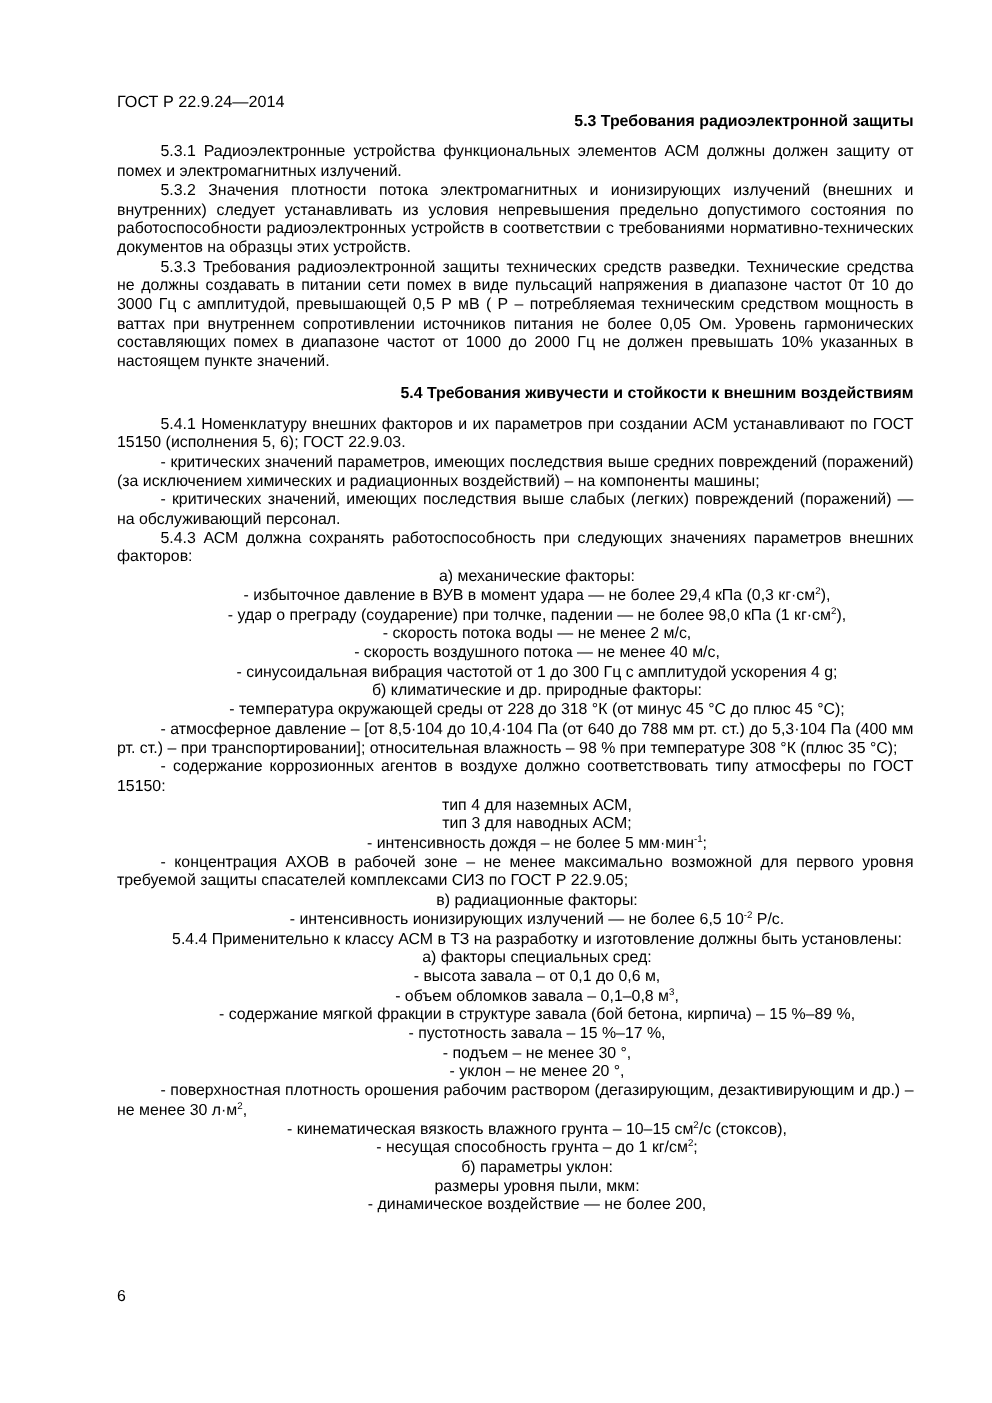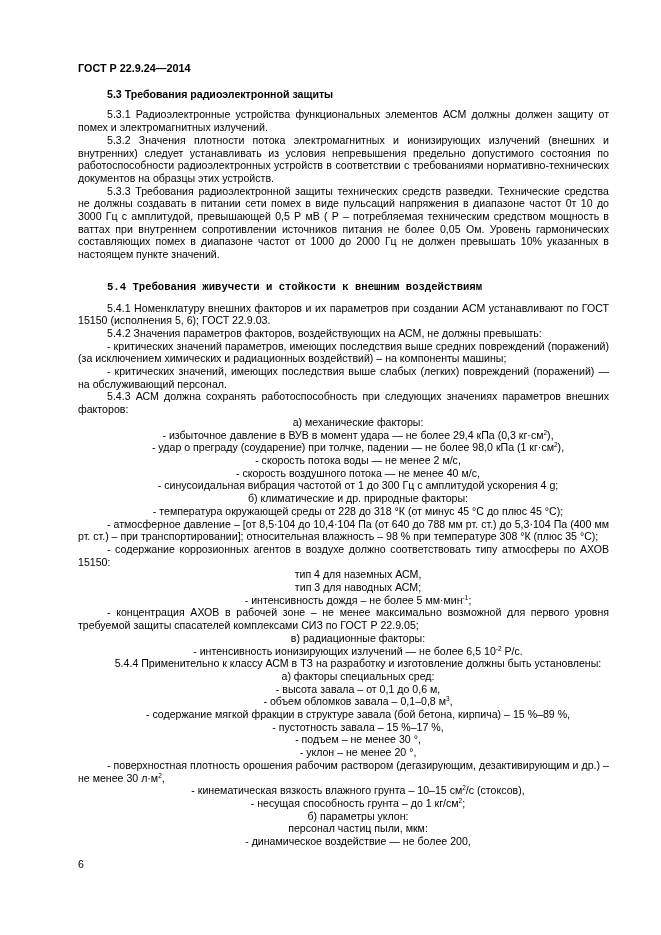--- a/index.html
+++ b/index.html
@@ -2,71 +2,70 @@
 <html><head>
 <meta charset="utf-8">
 <style>
   html, body { margin: 0; padding: 0; background: #ffffff; }
   body { width: 661px; height: 935px; position: relative; overflow: hidden; }
   .page {
     position: absolute; left: 78px; top: 62px; width: 531px;
     font-family: "Liberation Sans", sans-serif;
     font-size: 10.6px; line-height: 12.7px; color: #000;
   }
-  .doc-header { font-weight: bold; font-size: 10.8px; margin-bottom: 13px; }
-  .section-title { font-weight: bold; padding-left: 29px; margin-bottom: 8px; }
-  .section-title.second { margin-top: 20px; font-family: Liberation Mono, monospace; }
+  .doc-header { font-weight: normal; font-size: 10.8px; }
+  .section-title { font-weight: bold; padding-left: 29px; margin-bottom: 8px; text-align: right; }
+  .section-title.second { margin-top: 8px; }
   p { margin: 0; text-align: justify; text-indent: 29px; }
   p.ind { text-indent: 0; padding-left: 29px; text-align: center; }
   sup { font-size: 6.5px; line-height: 0; vertical-align: 4px; }
   .page-number { position: absolute; left: 78px; top: 858px;
     font-family: "Liberation Sans", sans-serif; font-size: 10.6px; color: #000; }
 </style>
 </head>
 <body>
 
 <div class="page">
   <div class="doc-header">ГОСТ Р 22.9.24—2014</div>
 
   <div class="section-title">5.3 Требования радиоэлектронной защиты</div>
   <p>5.3.1 Радиоэлектронные устройства функциональных элементов АСМ должны должен защиту от помех и электромагнитных излучений.</p>
   <p>5.3.2 Значения плотности потока электромагнитных и ионизирующих излучений (внешних и внутренних) следует устанавливать из условия непревышения предельно допустимого состояния по работоспособности радиоэлектронных устройств в соответствии с требованиями нормативно-технических документов на образцы этих устройств.</p>
   <p>5.3.3 Требования радиоэлектронной защиты технических средств разведки. Технические средства не должны создавать в питании сети помех в виде пульсаций напряжения в диапазоне частот 0т 10 до 3000 Гц с амплитудой, превышающей 0,5 Р мВ ( Р – потребляемая техническим средством мощность в ваттах при внутреннем сопротивлении источников питания не более 0,05 Ом. Уровень гармонических составляющих помех в диапазоне частот от 1000 до 2000 Гц не должен превышать 10% указанных в настоящем пункте значений.</p>
 
   <div class="section-title second">5.4 Требования живучести и стойкости к внешним воздействиям</div>
   <p>5.4.1 Номенклатуру внешних факторов и их параметров при создании АСМ устанавливают по ГОСТ 15150 (исполнения 5, 6); ГОСТ 22.9.03.</p>
-  <p>5.4.2 Значения параметров факторов, воздействующих на АСМ, не должны превышать:</p>
   <p>- критических значений параметров, имеющих последствия выше средних повреждений (поражений) (за исключением химических и радиационных воздействий) – на компоненты машины;</p>
   <p>- критических значений, имеющих последствия выше слабых (легких) повреждений (поражений) — на обслуживающий персонал.</p>
   <p>5.4.3 АСМ должна сохранять работоспособность при следующих значениях параметров внешних факторов:</p>
   <p class="ind">а) механические факторы:</p>
   <p class="ind"><span>- избыточное давление в ВУВ в момент удара — не более 29,4 кПа (0,3 кг·см</span><sup>2</sup><span>),</span></p>
   <p class="ind"><span>- удар о преграду (соударение) при толчке, падении — не более 98,0 кПа (1 кг·см</span><sup>2</sup><span>),</span></p>
   <p class="ind">- скорость потока воды — не менее 2 м/с,</p>
   <p class="ind">- скорость воздушного потока — не менее 40 м/с,</p>
   <p class="ind">- синусоидальная вибрация частотой от 1 до 300 Гц с амплитудой ускорения 4 g;</p>
   <p class="ind">б) климатические и др. природные факторы:</p>
   <p class="ind">- температура окружающей среды от 228 до 318 °К (от минус 45 °С до плюс 45 °С);</p>
   <p>- атмосферное давление – [от 8,5·104 до 10,4·104 Па (от 640 до 788 мм рт. ст.) до 5,3·104 Па (400 мм рт. ст.) – при транспортировании]; относительная влажность – 98 % при температуре 308 °К (плюс 35 °С);</p>
-  <p>- содержание коррозионных агентов в воздухе должно соответствовать типу атмосферы по АХОВ 15150:</p>
+  <p>- содержание коррозионных агентов в воздухе должно соответствовать типу атмосферы по ГОСТ 15150:</p>
   <p class="ind">тип 4 для наземных АСМ,</p>
   <p class="ind">тип 3 для наводных АСМ;</p>
   <p class="ind"><span>- интенсивность дождя – не более 5 мм·мин</span><sup>-1</sup><span>;</span></p>
   <p>- концентрация АХОВ в рабочей зоне – не менее максимально возможной для первого уровня требуемой защиты спасателей комплексами СИЗ по ГОСТ Р 22.9.05;</p>
   <p class="ind">в) радиационные факторы:</p>
   <p class="ind"><span>- интенсивность ионизирующих излучений — не более 6,5 10</span><sup>-2</sup><span> Р/с.</span></p>
   <p class="ind">5.4.4 Применительно к классу АСМ в ТЗ на разработку и изготовление должны быть установлены:</p>
   <p class="ind">а) факторы специальных сред:</p>
   <p class="ind">- высота завала – от 0,1 до 0,6 м,</p>
   <p class="ind"><span>- объем обломков завала – 0,1–0,8 м</span><sup>3</sup><span>,</span></p>
   <p class="ind">- содержание мягкой фракции в структуре завала (бой бетона, кирпича) – 15 %–89 %,</p>
   <p class="ind">- пустотность завала – 15 %–17 %,</p>
   <p class="ind">- подъем – не менее 30 °,</p>
   <p class="ind">- уклон – не менее 20 °,</p>
   <p><span>- поверхностная плотность орошения рабочим раствором (дегазирующим, дезактивирующим и др.) – не менее 30 л·м</span><sup>2</sup><span>,</span></p>
   <p class="ind"><span>- кинематическая вязкость влажного грунта – 10–15 см</span><sup>2</sup><span>/с (стоксов),</span></p>
   <p class="ind"><span>- несущая способность грунта – до 1 кг/см</span><sup>2</sup><span>;</span></p>
   <p class="ind">б) параметры уклон:</p>
-  <p class="ind">персонал частиц пыли, мкм:</p>
+  <p class="ind">размеры уровня пыли, мкм:</p>
   <p class="ind">- динамическое воздействие — не более 200,</p>
 </div>
 
 <div class="page-number">6</div>
 
 </body></html>

